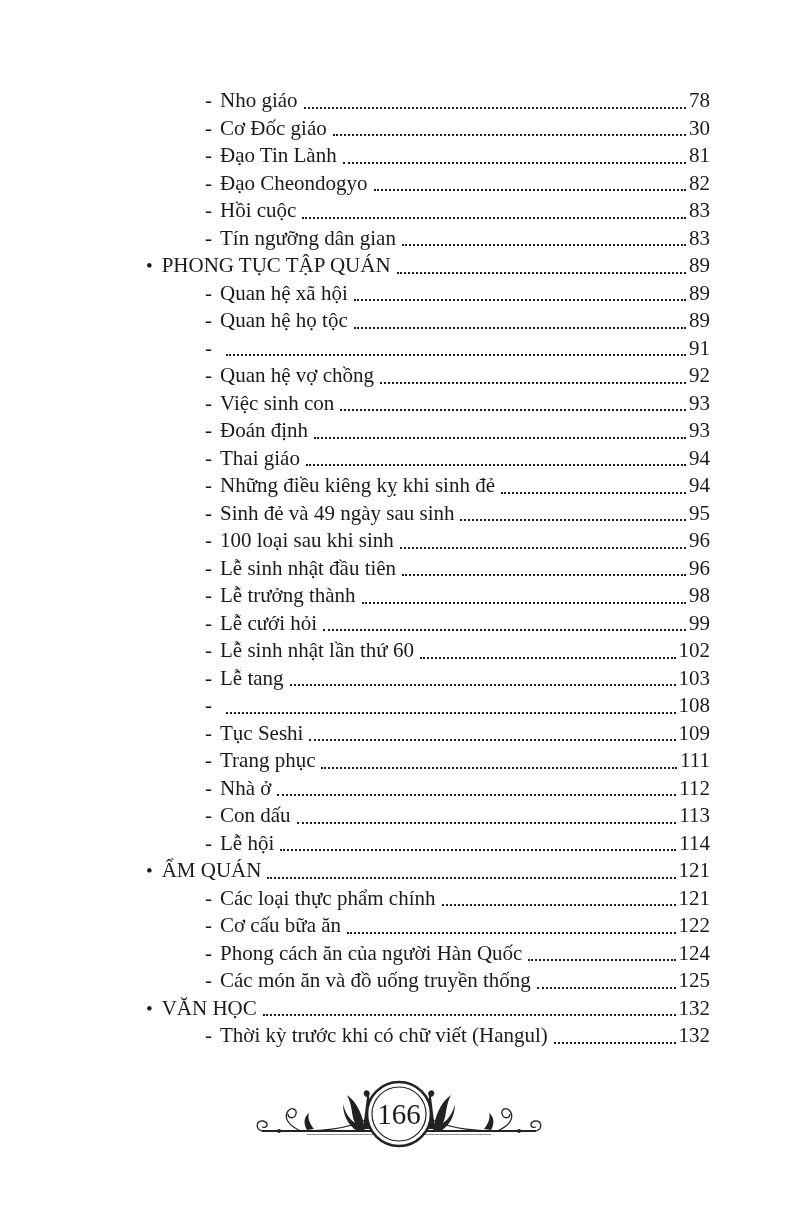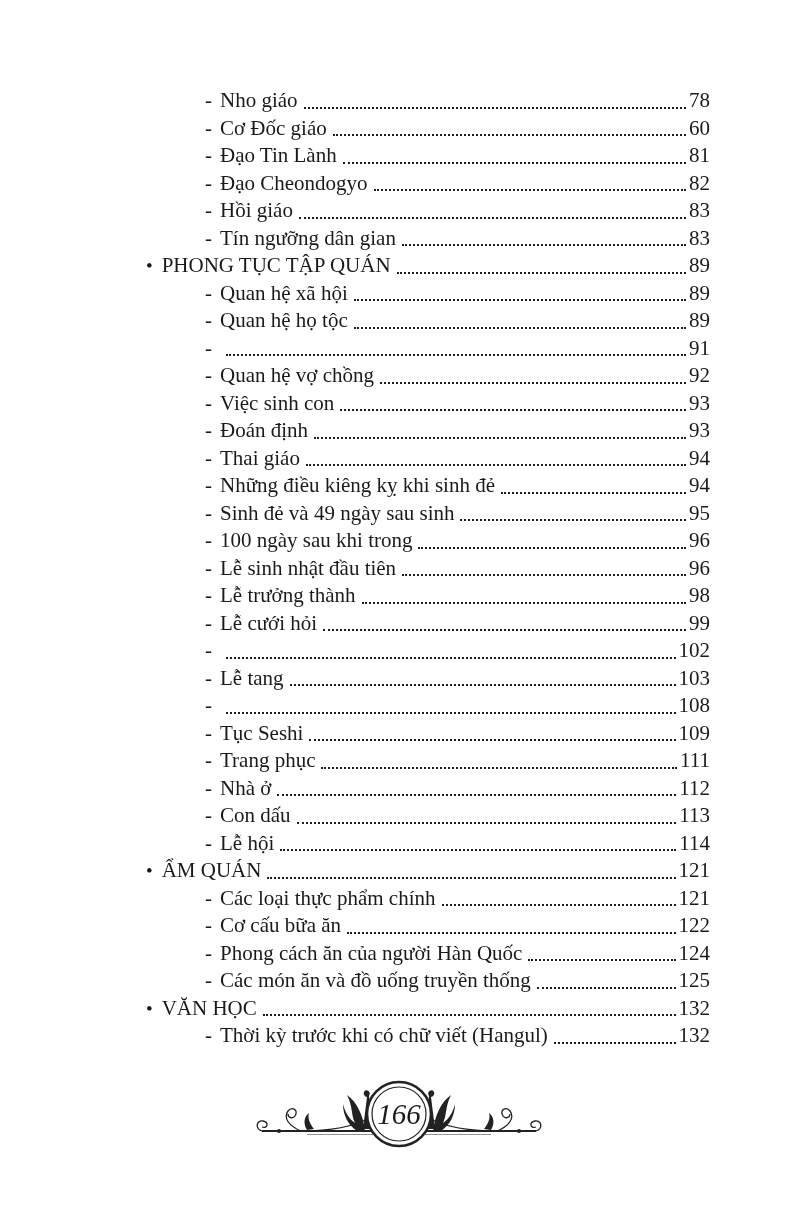--- a/index.html
+++ b/index.html
@@ -31,57 +31,57 @@
     min-width:8px;
     border-bottom:2px dotted #1c1c1c;
     margin:0 3px 6px 6px;
     align-self:flex-end;
   }
   .pagenum { flex:0 0 auto; text-align:right; }
   .footer-ornament-wrap {
     position:absolute;
     top:1074px; left:50%;
     transform:translateX(-50%);
-    width:292px; height:82px;font-style:italic;
+    width:292px; height:82px;
   }
   .footer-ornament-wrap svg { display:block; width:100%; height:100%; }
 </style>
 </head>
 <body>
 
 <div class="page">
 
   <div class="toc" id="toc">
       <div class="row sub">
         <span class="prefix">-</span>
         <span class="label">Nho giáo</span>
         <span class="leader"></span>
         <span class="pagenum">78</span>
       </div>
       <div class="row sub">
         <span class="prefix">-</span>
         <span class="label">Cơ Đốc giáo</span>
         <span class="leader"></span>
-        <span class="pagenum">60</span>
+        <span class="pagenum">30</span>
       </div>
       <div class="row sub">
         <span class="prefix">-</span>
         <span class="label">Đạo Tin Lành</span>
         <span class="leader"></span>
         <span class="pagenum">81</span>
       </div>
       <div class="row sub">
         <span class="prefix">-</span>
         <span class="label">Đạo Cheondogyo</span>
         <span class="leader"></span>
         <span class="pagenum">82</span>
       </div>
       <div class="row sub">
         <span class="prefix">-</span>
-        <span class="label">Hồi giáo</span>
+        <span class="label">Hồi cuộc</span>
         <span class="leader"></span>
         <span class="pagenum">83</span>
       </div>
       <div class="row sub">
         <span class="prefix">-</span>
         <span class="label">Tín ngưỡng dân gian</span>
         <span class="leader"></span>
         <span class="pagenum">83</span>
       </div>
       <div class="row section">
@@ -138,21 +138,21 @@
         <span class="pagenum">94</span>
       </div>
       <div class="row sub">
         <span class="prefix">-</span>
         <span class="label">Sinh đẻ và 49 ngày sau sinh</span>
         <span class="leader"></span>
         <span class="pagenum">95</span>
       </div>
       <div class="row sub">
         <span class="prefix">-</span>
-        <span class="label">100 ngày sau khi trong</span>
+        <span class="label">100 loại sau khi sinh</span>
         <span class="leader"></span>
         <span class="pagenum">96</span>
       </div>
       <div class="row sub">
         <span class="prefix">-</span>
         <span class="label">Lễ sinh nhật đầu tiên</span>
         <span class="leader"></span>
         <span class="pagenum">96</span>
       </div>
       <div class="row sub">
@@ -162,20 +162,21 @@
         <span class="pagenum">98</span>
       </div>
       <div class="row sub">
         <span class="prefix">-</span>
         <span class="label">Lễ cưới hỏi</span>
         <span class="leader"></span>
         <span class="pagenum">99</span>
       </div>
       <div class="row sub">
         <span class="prefix">-</span>
+        <span class="label">Lễ sinh nhật lần thứ 60</span>
         <span class="leader"></span>
         <span class="pagenum">102</span>
       </div>
       <div class="row sub">
         <span class="prefix">-</span>
         <span class="label">Lễ tang</span>
         <span class="leader"></span>
         <span class="pagenum">103</span>
       </div>
       <div class="row sub">

